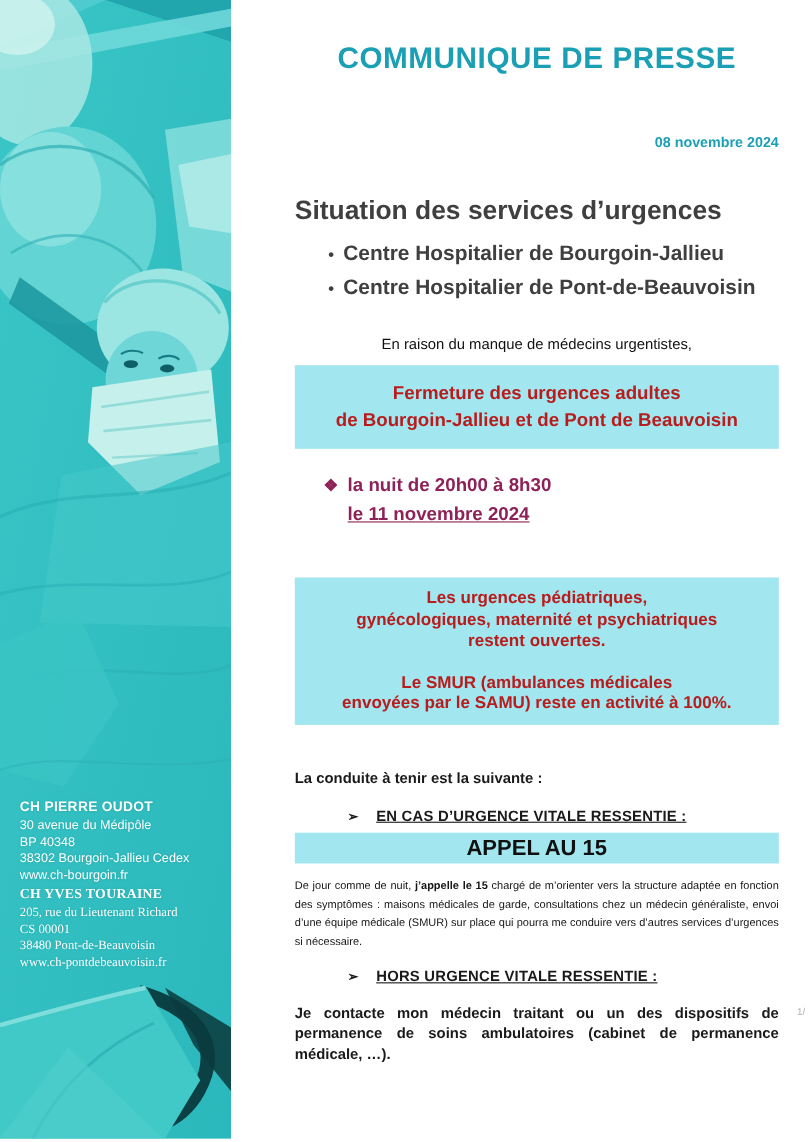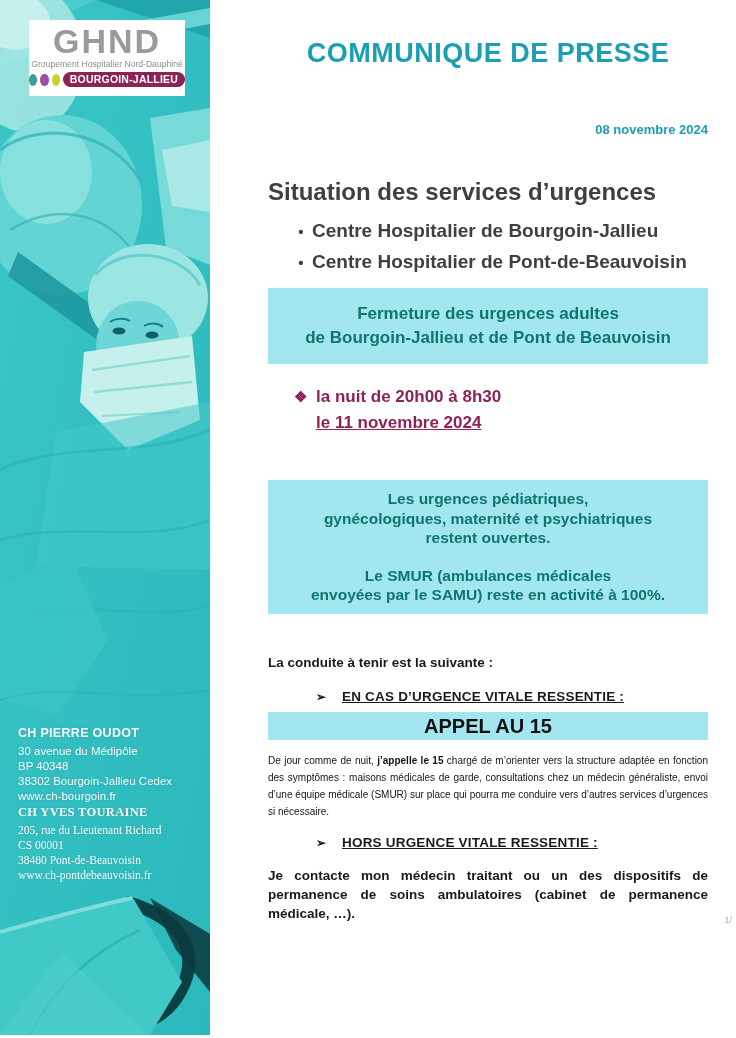--- a/index.html
+++ b/index.html
@@ -71,21 +71,21 @@
   }
   .hosp-list{margin-top:10px; list-style:none;}
   .hosp-list .li{
     display:flex; align-items:baseline; color:var(--title-gray);
     font-weight:bold; font-size:19px; line-height:30px;
   }
   .hosp-list .b{width:22px; text-align:center; margin-left:22px; font-size:15px;}
   .intro-line{margin-top:26px; text-align:center; font-size:13.5px; line-height:18px; color:#111;}
   .teal-box{
     margin-top:10px; background:var(--highlight-box);
-    text-align:center; font-weight:bold; color:#0f766e;
+    text-align:center; font-weight:bold; color:#b91c1c;
   }
   .box1{padding:14px 6px; font-size:17px; line-height:24px;}
   .magenta-note{
     margin-top:20px; color:var(--magenta); font-weight:bold; font-size:17px; line-height:26px;
     padding-left:26px;
   }
   .magenta-note .row{display:flex; align-items:baseline;}
   .magenta-note .dia{width:22px; font-size:15px;}
   .magenta-note .ul{text-decoration:underline; margin-left:22px;}
   .box2{margin-top:44px; padding:9px 6px; font-size:15.5px; line-height:19.5px;}
@@ -175,30 +175,20 @@
     </g>
 
     <g>
       <polygon points="0,930 132,896 182,982 150,1035 0,1035" fill="#41C9C7"></polygon>
       <path d="M0,932 C50,918 100,905 132,898" stroke="#7FDEDC" stroke-width="4" fill="none"></path>
       <path d="M30,1035 C55,985 95,950 140,930" stroke="#2AADB2" stroke-width="2.5" fill="none" opacity="0.7"></path>
       <polygon points="0,1035 148,1035 62,952" fill="#4FCECC" opacity="0.65"></polygon>
     </g>
   </svg>
 
-  <div class="logo-box">
-    <div class="logo-acronym">GHND</div>
-    <div class="logo-sub">Groupement Hospitalier Nord-Dauphiné</div>
-    <div class="logo-row">
-      <span class="logo-dot dot-teal"></span>
-      <span class="logo-dot dot-purple"></span>
-      <span class="logo-dot dot-yellow"></span>
-      <span class="logo-badge">BOURGOIN-JALLIEU</span>
-    </div>
-  </div>
 
   <div class="contact contact-1">
     <div class="c-title">CH PIERRE OUDOT</div>
     <div>30 avenue du Médipôle</div>
     <div>BP 40348</div>
     <div>38302 Bourgoin-Jallieu Cedex</div>
     <div>www.ch-bourgoin.fr</div>
   </div>
   <div class="contact contact-2">
     <div class="c-title">CH YVES TOURAINE</div>
@@ -221,20 +211,21 @@
     <div class="li">
       <span class="b">•</span>
       <span>Centre Hospitalier de Bourgoin-Jallieu</span>
     </div>
     <div class="li">
       <span class="b">•</span>
       <span>Centre Hospitalier de Pont-de-Beauvoisin</span>
     </div>
   </div>
 
+  <div class="intro-line">En raison du manque de médecins urgentistes,</div>
 
   <div class="teal-box box1">
     <div>Fermeture des urgences adultes</div>
     <div>de Bourgoin-Jallieu et de Pont de Beauvoisin</div>
   </div>
 
   <div class="magenta-note">
     <div class="row">
       <span class="dia">❖</span>
       <span>la nuit de 20h00 à 8h30</span>

